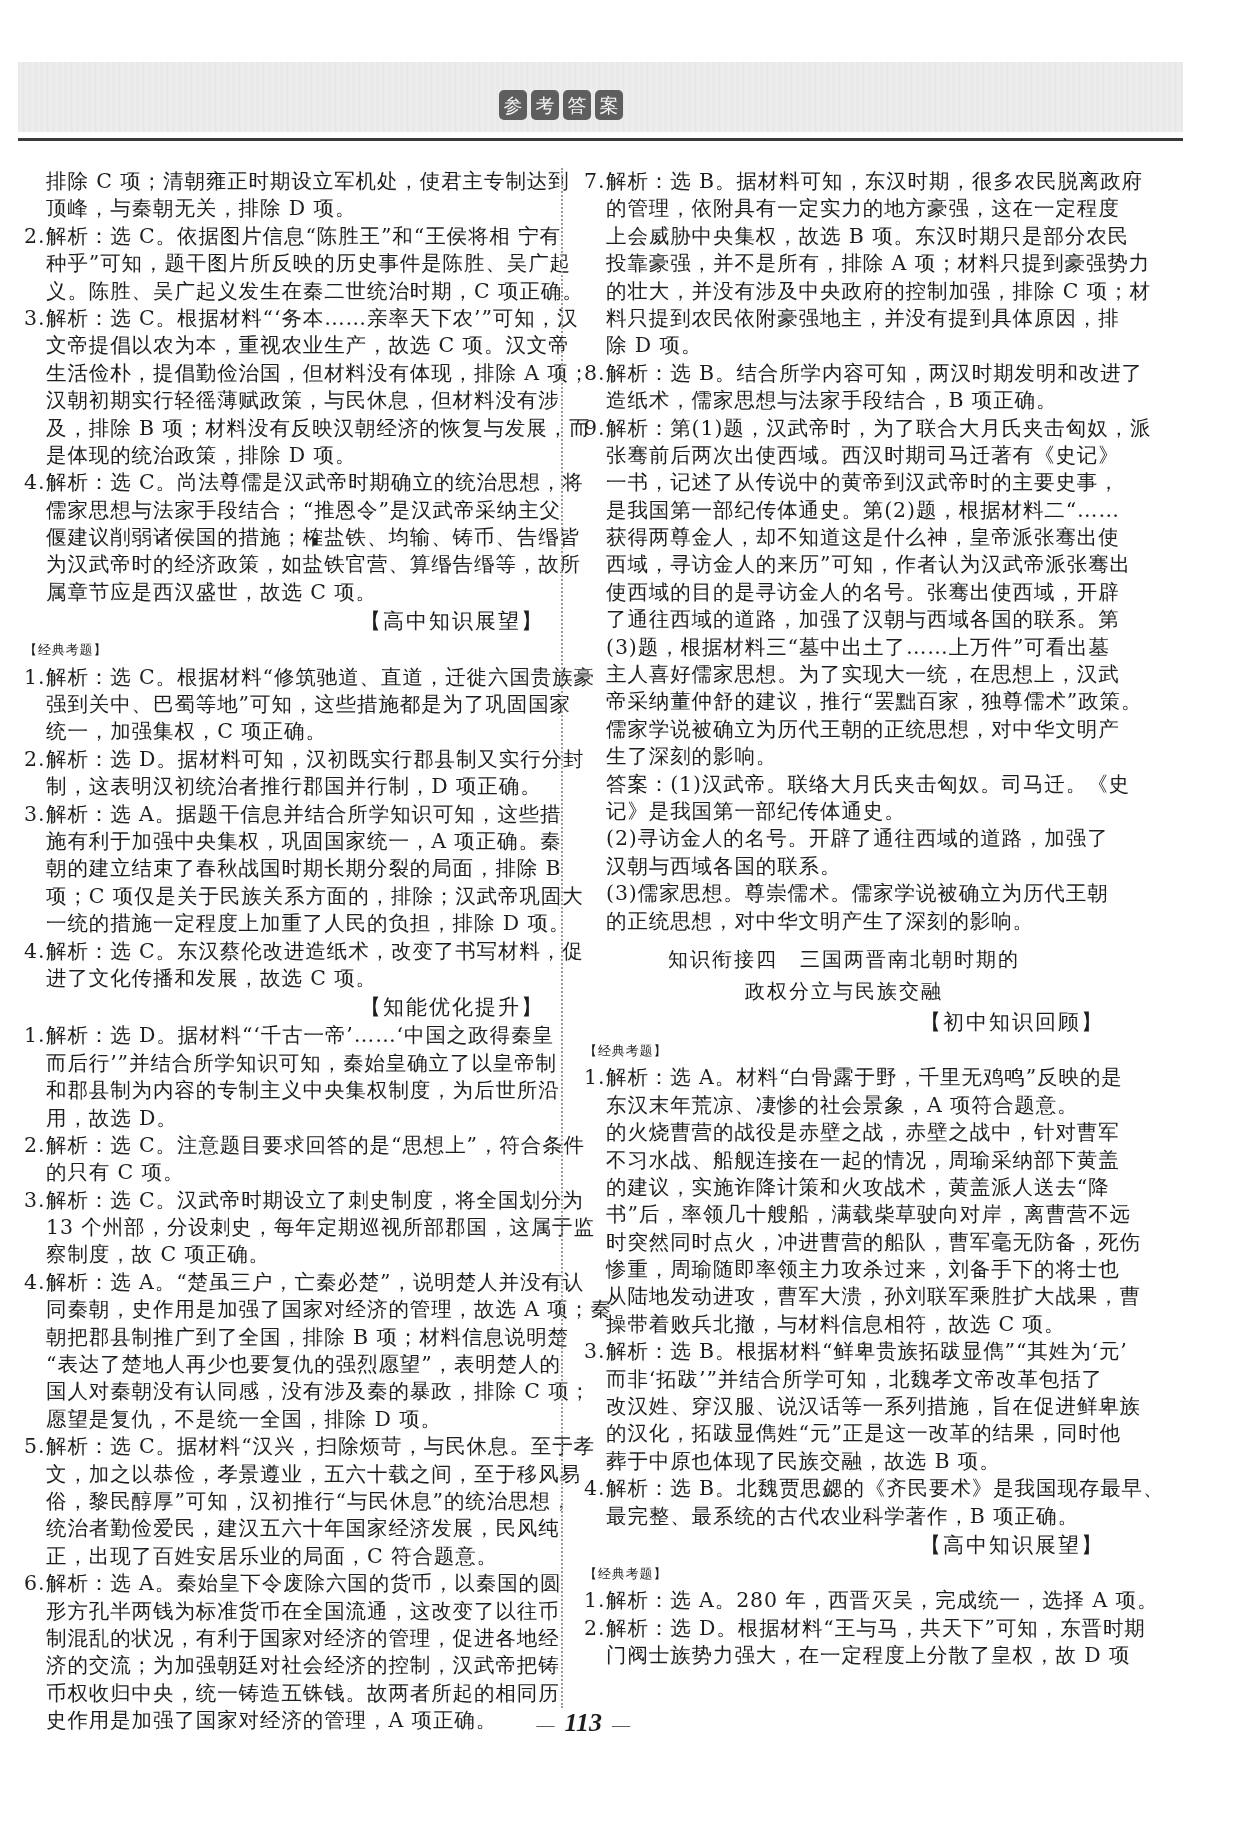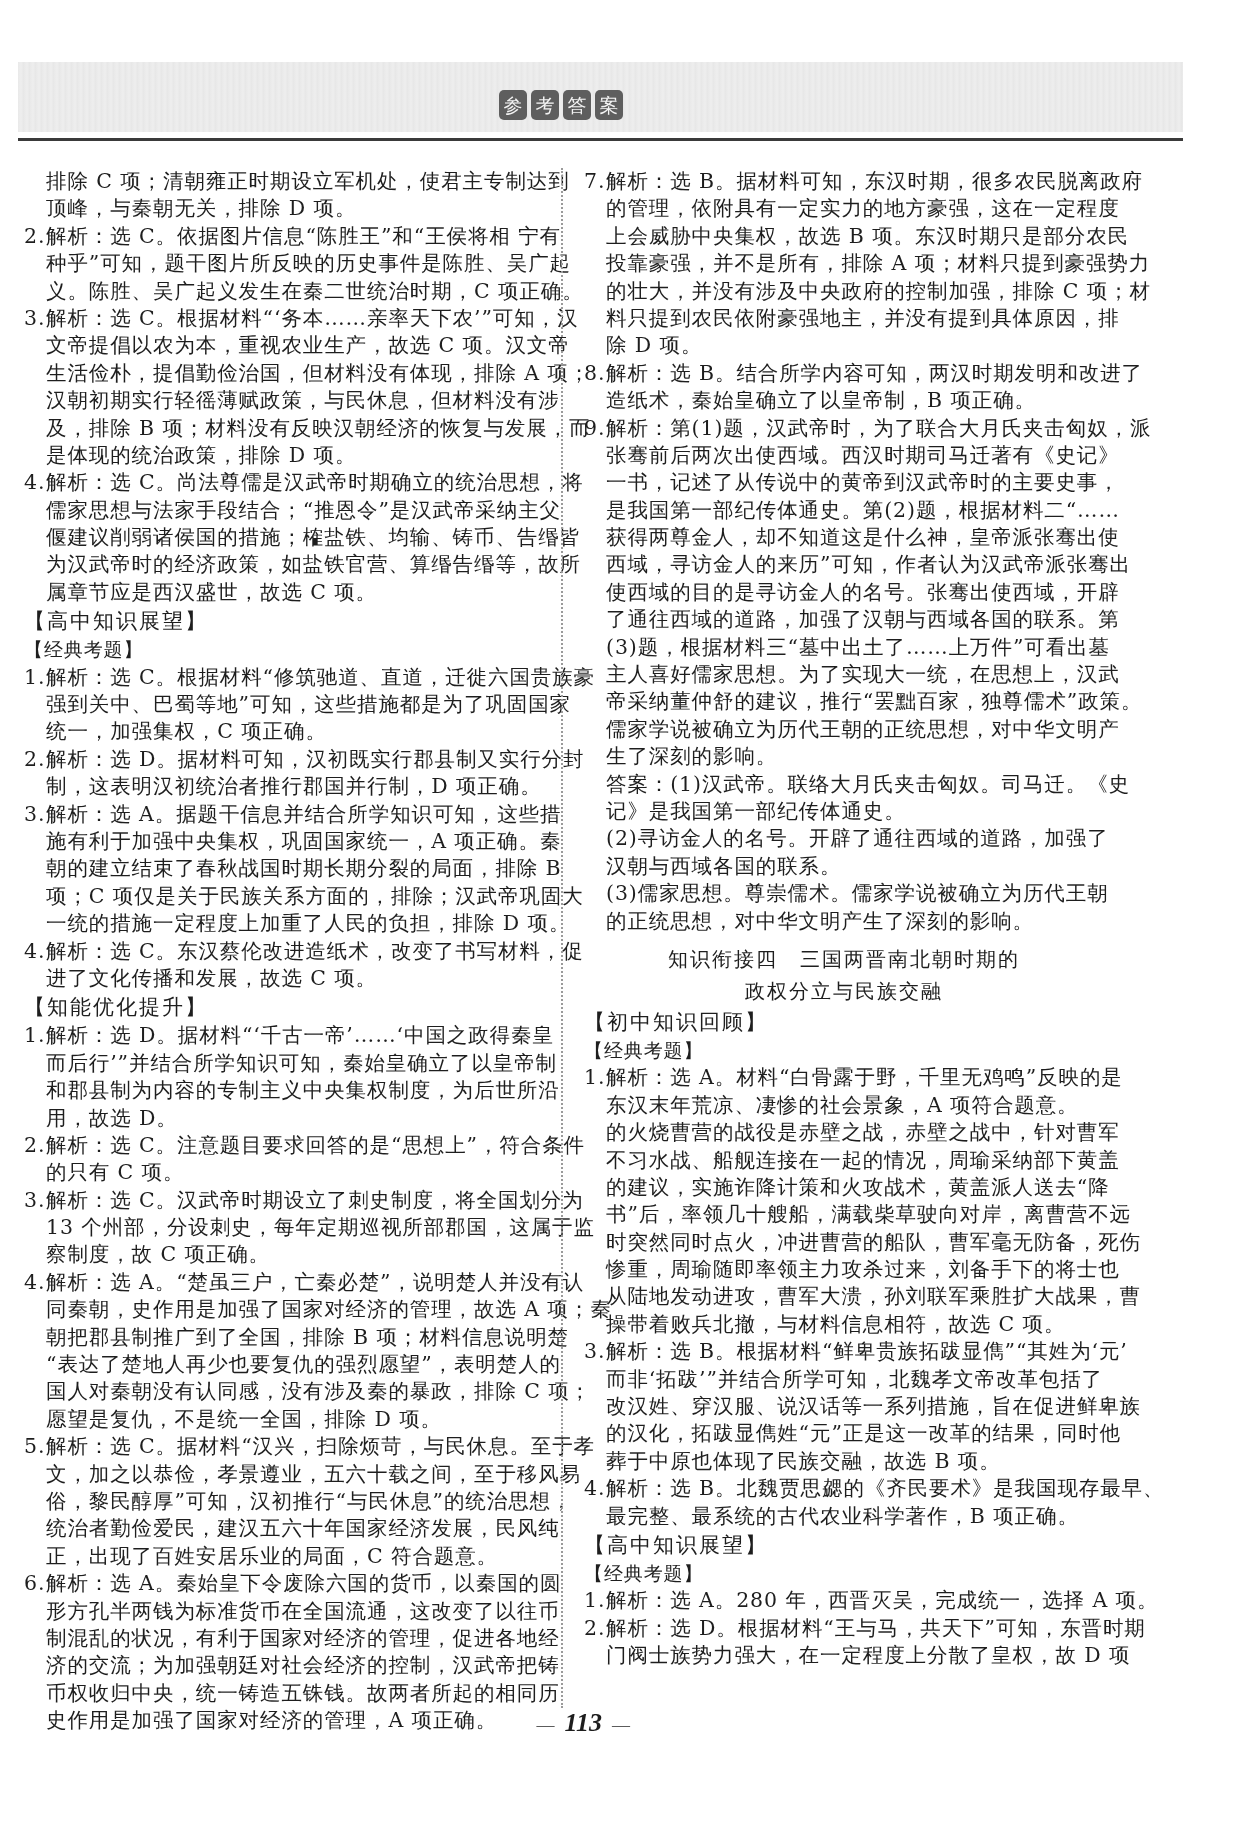--- a/index.html
+++ b/index.html
@@ -19,22 +19,22 @@
     font-size: 19px; line-height: 30px; text-align: center; font-family: "DejaVu Serif", serif;
   }
   .col { position: absolute; top: 168px; font-size: 20.5px; line-height: 27.4px; }
   .col-left { left: 24px; width: 520px; }
   .col-right { left: 584px; width: 520px; }
   .divider { position: absolute; left: 561px; top: 168px; height: 1540px; border-left: 2px dotted #9a9a9a; }
   .ln { white-space: nowrap; height: 27.4px; letter-spacing: 0.9px; }
   .ln.ind { padding-left: 22px; }
   .num { display: inline-block; width: 22px; }
   .kw { font-weight: normal; text-align: center; }
-  .sec { text-align: left; font-family: "DejaVu Sans", sans-serif; font-size: 21px; letter-spacing: 2px; height: 30px; line-height: 30px; }
-  .sub { font-family: Liberation Serif, serif; font-size: 19px; height: 27.4px; }
+  .sec { text-align: right; font-family: "DejaVu Sans", sans-serif; font-size: 21px; letter-spacing: 2px; height: 30px; line-height: 30px; }
+  .sub { font-family: Liberation Serif, serif; font-size: 13px; height: 27.4px; }
   .title { text-align: center; font-family: "DejaVu Sans", sans-serif; font-size: 20px; letter-spacing: 2px; height: 32px; line-height: 32px; }
   .gap-s { height: 8px; }
   .pageno { position: absolute; left: 500px; top: 1708px; width: 140px; text-align: right; font-size: 26px; font-style: italic; font-weight: bold; font-family: "Liberation Serif", serif; }
   .pageno .dash { font-weight: normal; font-style: normal; color: #555; font-size: 18px; padding: 0 10px; }
 </style>
 </head>
 <body>
 
 <div class="banner"></div>
 <div class="badges">
@@ -107,21 +107,21 @@
 <div class="divider"></div>
 <div class="col col-right" id="col-right">
     <div class="ln"><span class="num">7.</span><span class="kw">解析</span><span>：选 B。据材料可知，东汉时期，很多农民脱离政府</span></div>
     <div class="ln ind">的管理，依附具有一定实力的地方豪强，这在一定程度</div>
     <div class="ln ind">上会威胁中央集权，故选 B 项。东汉时期只是部分农民</div>
     <div class="ln ind">投靠豪强，并不是所有，排除 A 项；材料只提到豪强势力</div>
     <div class="ln ind">的壮大，并没有涉及中央政府的控制加强，排除 C 项；材</div>
     <div class="ln ind">料只提到农民依附豪强地主，并没有提到具体原因，排</div>
     <div class="ln ind">除 D 项。</div>
     <div class="ln"><span class="num">8.</span><span class="kw">解析</span><span>：选 B。结合所学内容可知，两汉时期发明和改进了</span></div>
-    <div class="ln ind">造纸术，秦始皇确立了以皇帝制，B 项正确。</div>
+    <div class="ln ind">造纸术，儒家思想与法家手段结合，B 项正确。</div>
     <div class="ln"><span class="num">9.</span><span class="kw">解析</span><span>：第(1)题，汉武帝时，为了联合大月氏夹击匈奴，派</span></div>
     <div class="ln ind">张骞前后两次出使西域。西汉时期司马迁著有《史记》</div>
     <div class="ln ind">一书，记述了从传说中的黄帝到汉武帝时的主要史事，</div>
     <div class="ln ind">是我国第一部纪传体通史。第(2)题，根据材料二“……</div>
     <div class="ln ind">获得两尊金人，却不知道这是什么神，皇帝派张骞出使</div>
     <div class="ln ind">西域，寻访金人的来历”可知，作者认为汉武帝派张骞出</div>
     <div class="ln ind">使西域的目的是寻访金人的名号。张骞出使西域，开辟</div>
     <div class="ln ind">了通往西域的道路，加强了汉朝与西域各国的联系。第</div>
     <div class="ln ind">(3)题，根据材料三“墓中出土了……上万件”可看出墓</div>
     <div class="ln ind">主人喜好儒家思想。为了实现大一统，在思想上，汉武</div>

